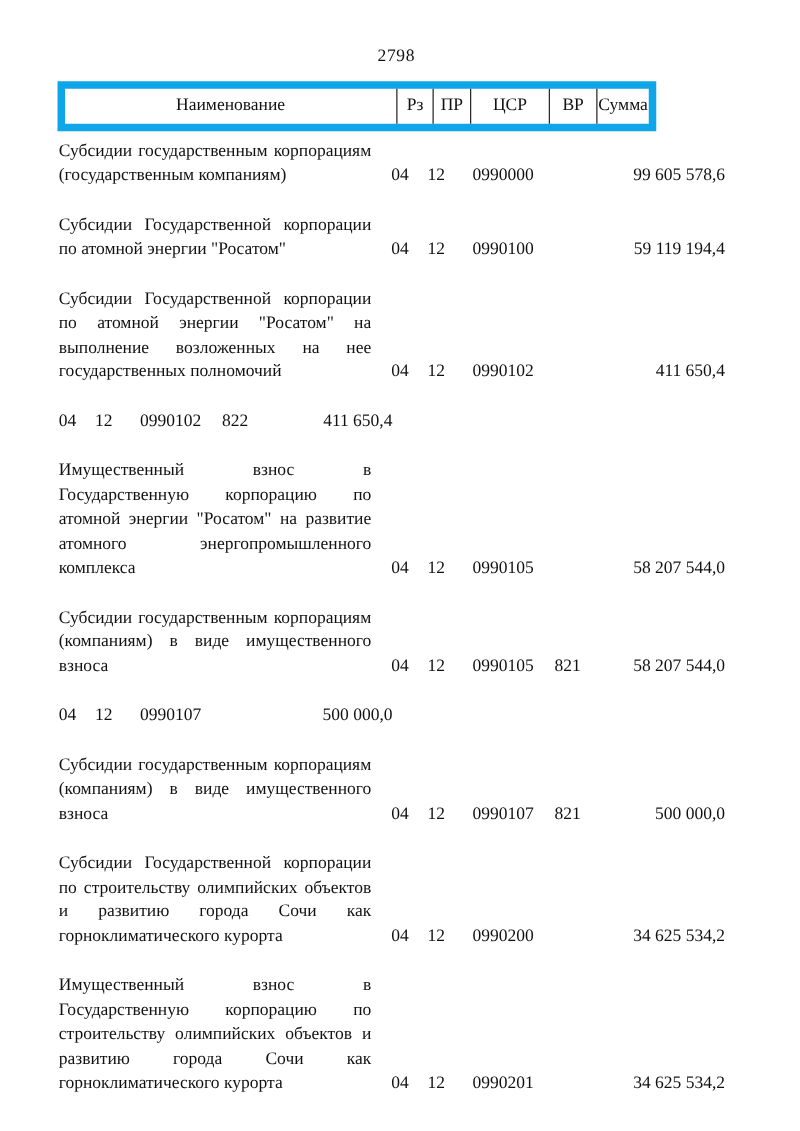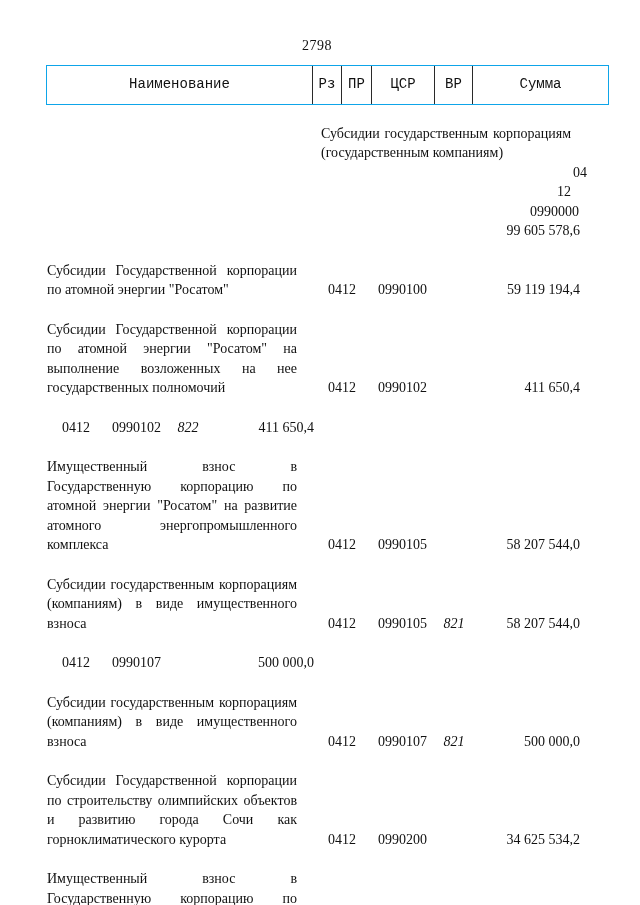--- a/index.html
+++ b/index.html
@@ -15,27 +15,26 @@
     overflow: hidden;
   }
   .page-number {
     margin: 36px 0 0 47px;
     width: 540px;
     text-align: center;
     letter-spacing: 0.5px;
   }
   .tbl-header {
     margin: 9px 0 0 46px;
-    width: 563px;
+    width: 479px;
     height: 40px;
-    border: 1px solid #0ea5e9;
+    border: 6px solid #0ea5e9;
     box-sizing: border-box;
     display: flex;
     align-items: stretch;
-    font-family: Liberation Mono, monospace;
   }
   .th {
     display: flex;
     align-items: center;
     justify-content: center;
     border-right: 1px solid #2a2a2a;
     box-sizing: border-box;
     white-space: nowrap;
   }
   .th:last-child { border-right: none; }
@@ -48,30 +47,30 @@
 
   .tbl-body {
     margin-left: 47px;
     width: 540px;
   }
   .row {
     display: flex;
     align-items: flex-end;
     margin-top: 20px;
   }
-  .row:first-child { margin-top: 19px; flex-direction: column; }
+  .row:first-child { margin-top: 7px; }
   .c-name {
     width: 250px;
     padding-right: 16px;
     text-align: justify;
   }
-  .c-rz  { width: 29px; text-align: right; white-space: nowrap; }
+  .c-rz  { width: 29px; text-align: left; white-space: nowrap; }
   .c-pr  { width: 30px; text-align: left; white-space: nowrap; }
   .c-csr { width: 63px; padding-left: 6px; box-sizing: border-box; white-space: nowrap; }
-  .c-vr  { width: 38px; text-align: center; white-space: nowrap; font-style: italic; }
+  .c-vr  { width: 38px; text-align: center; white-space: nowrap; }
   .c-sum { width: 114px; text-align: right; padding-right: 7px; box-sizing: border-box; white-space: nowrap; }
 </style>
 </head>
 <body>
 
 <div class="page-number">2798</div>
 
 <div class="tbl-header">
   <div class="th th-name">Наименование</div>
   <div class="th th-rz">Рз</div>

